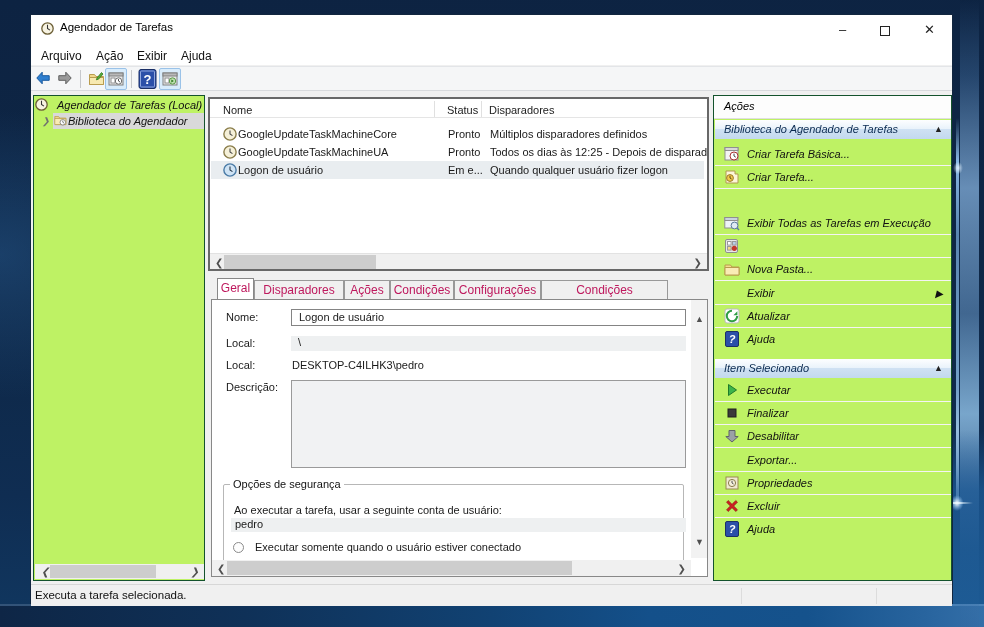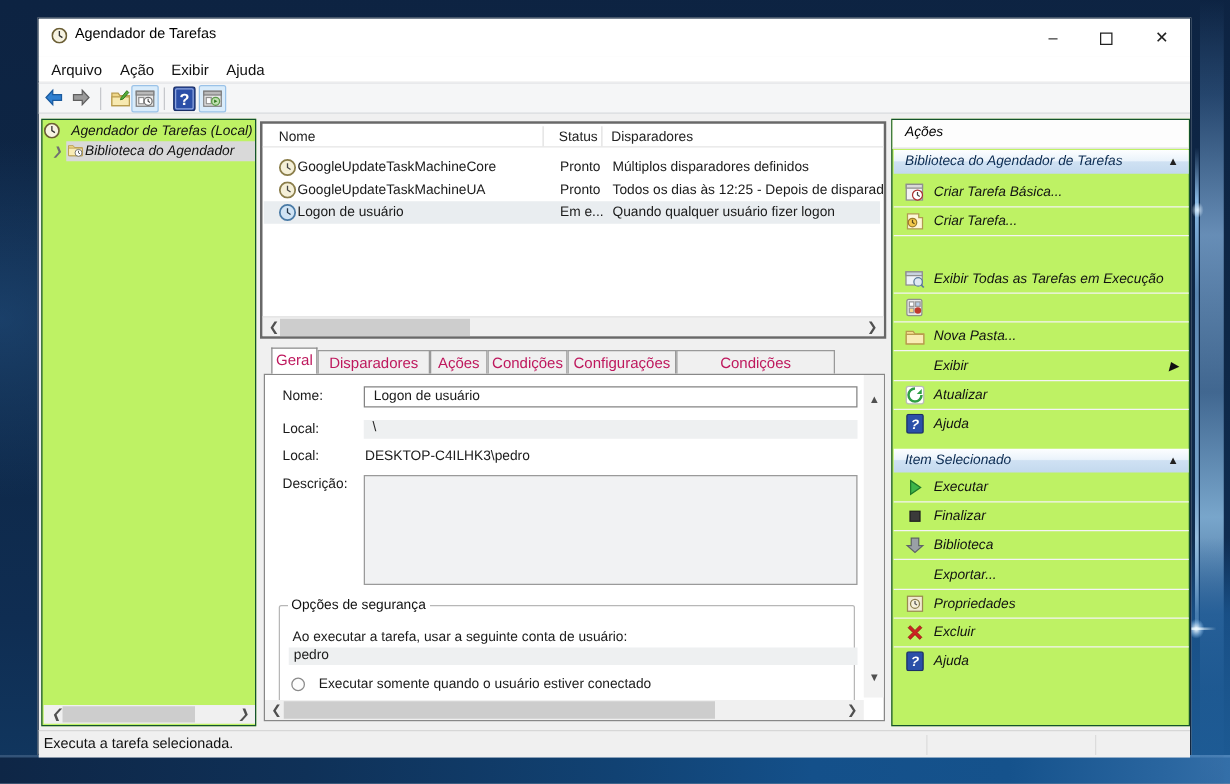--- a/index.html
+++ b/index.html
@@ -319,21 +319,21 @@
     <div class="actitem" style="top:306px">
       <svg class="ic" viewBox="0 0 16 16">
           <rect x="4" y="4" width="8" height="8" fill="#3a3a3a" stroke="#1f1f1f"></rect>
         </svg>
       <span class="lbl">Finalizar</span>
     </div>
     <div class="actitem" style="top:329px">
       <svg class="ic" viewBox="0 0 16 16">
           <path d="M5 2.5 h6 v6 h3.2 L8 14 L1.8 8.5 H5 Z" fill="#9aa0a6" stroke="#5f6368"></path>
         </svg>
-      <span class="lbl">Biblioteca</span>
+      <span class="lbl">Desabilitar</span>
     </div>
     <div class="actitem" style="top:353px">
       <span class="lbl">Exportar...</span>
     </div>
     <div class="actitem" style="top:376px">
       <svg class="ic" viewBox="0 0 16 16">
           <rect x="2" y="2" width="12" height="12" fill="#f0ead2" stroke="#9a8a50"></rect>
           <circle cx="8" cy="8" r="3.6" fill="#f5f0da" stroke="#8a7d4a"></circle>
           <path d="M8 5.8 v2.2 l1.6 1" stroke="#555" fill="none"></path>
         </svg>

